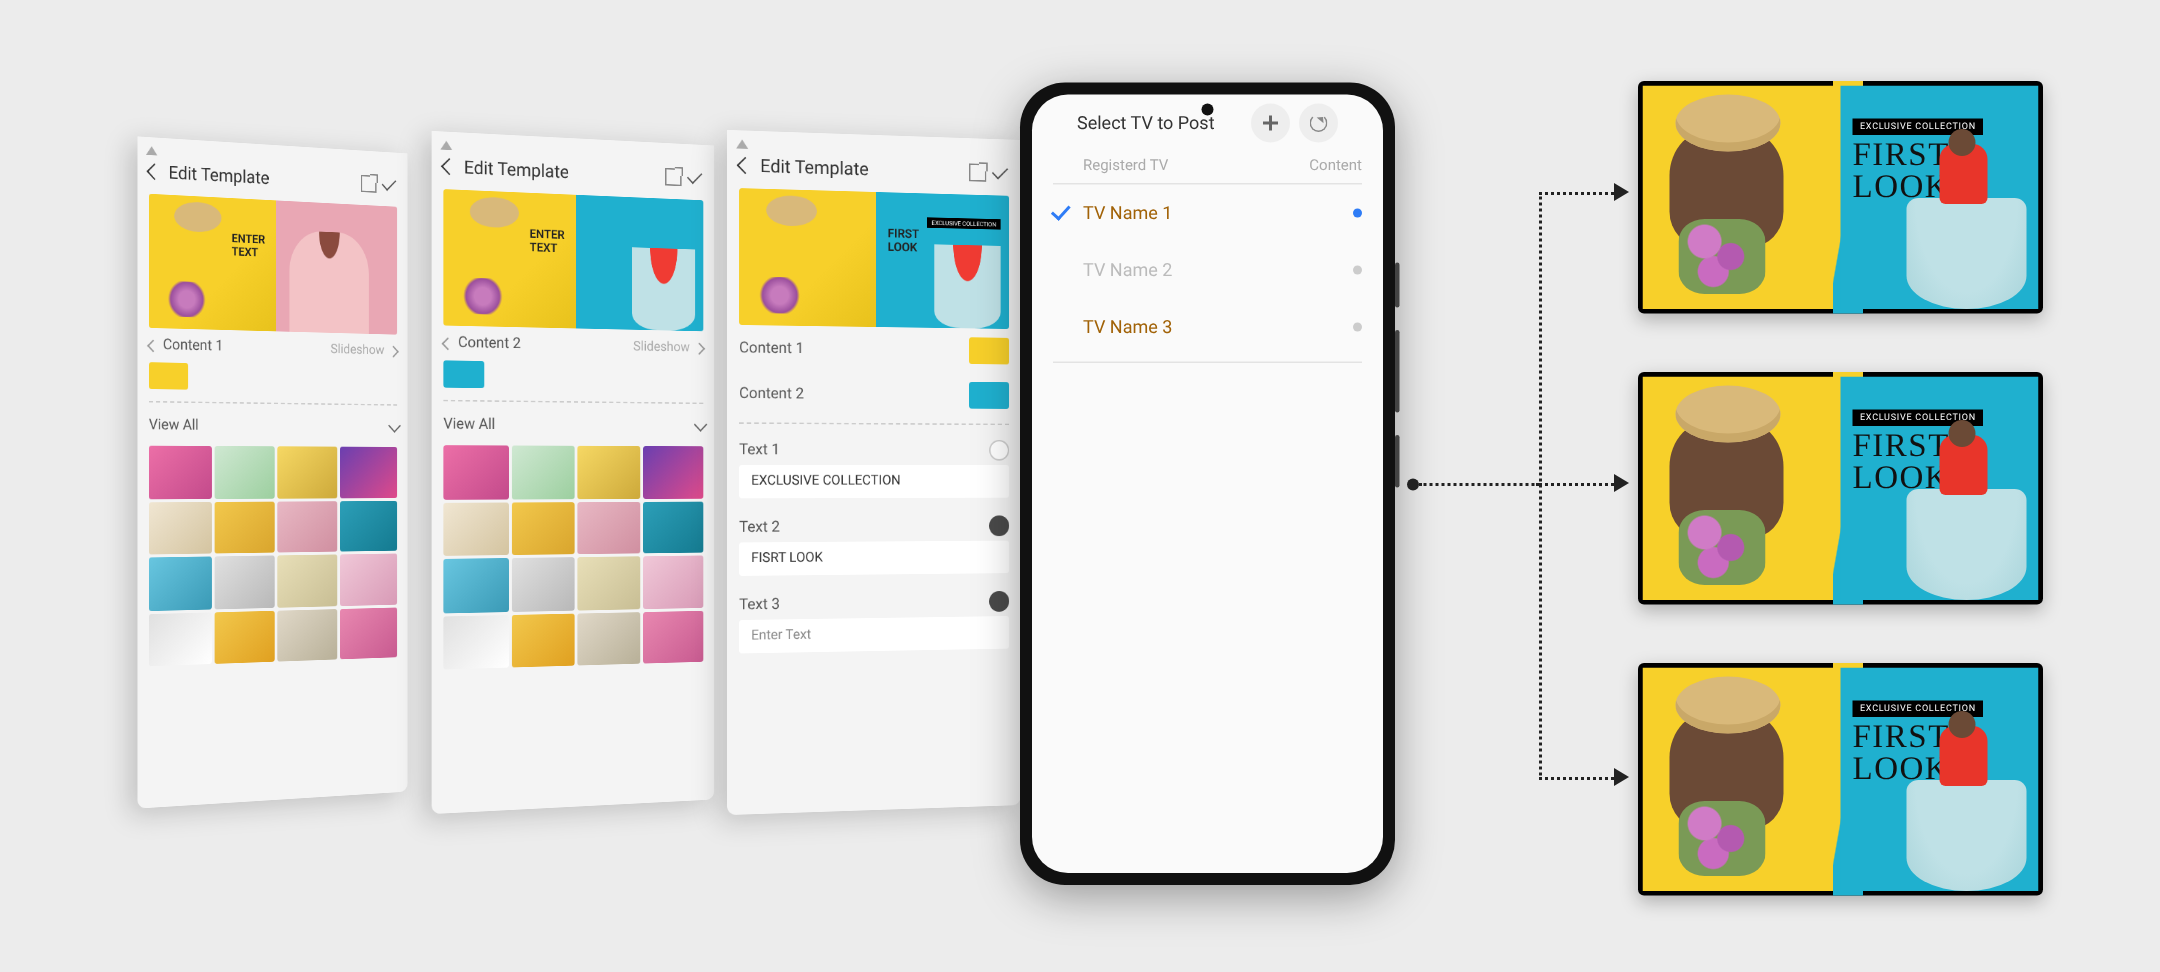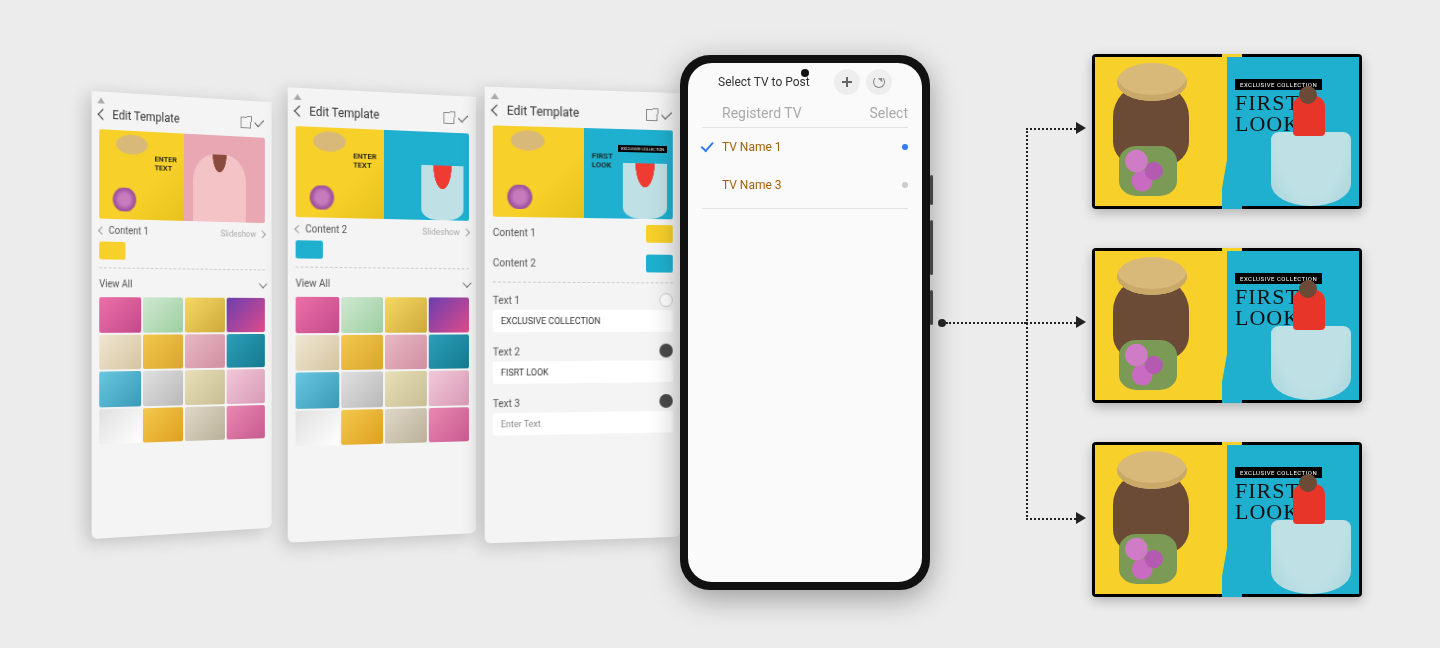--- a/index.html
+++ b/index.html
@@ -95,21 +95,21 @@
   .p-subhead{display:flex;align-items:center;padding:6px 30px;}
   .p-subhead .t{font-size:12px;color:#333;flex:1;}
   .p-circlebtn{width:26px;height:26px;border-radius:50%;background:#eee;display:flex;align-items:center;justify-content:center;margin-left:6px;}
   .plus{position:relative;width:10px;height:10px;}
   .plus:before,.plus:after{content:"";position:absolute;background:#666;}
   .plus:before{left:4px;top:0;width:2px;height:10px;}
   .plus:after{top:4px;left:0;height:2px;width:10px;}
   .refresh{width:12px;height:12px;border:1.6px solid #888;border-radius:50%;border-top-color:transparent;position:relative;}
   .refresh:after{content:"";position:absolute;top:-2px;right:-1px;border:3px solid transparent;border-bottom-color:#888;transform:rotate(40deg);}
 
-  .p-colhead{display:flex;padding:4px 14px 6px;font-size:14px;color:#aaa;}
+  .p-colhead{display:flex;padding:4px 14px 6px;font-size:10px;color:#aaa;}
   .p-colhead .a{flex:1;padding-left:20px;}
   .p-divider{height:1px;background:#e3e3e3;margin:0 14px;}
 
   .p-item{display:flex;align-items:center;padding:12px 14px;font-size:12px;}
   .p-item .check{width:12px;height:7px;border-left:2px solid #2e7cf6;border-bottom:2px solid #2e7cf6;transform:rotate(-48deg) translate(1px,-2px);margin-right:8px;}
   .p-item .check.blank{border-color:transparent;}
   .p-item .name{flex:1;color:#a16207;}
   .p-item .name.dim{color:#bbb;}
   .p-item .dot{width:6px;height:6px;border-radius:50%;background:#ccc;}
   .p-item .dot.on{background:#2e7cf6;}
@@ -311,29 +311,34 @@
       <span class="t">Select TV to Post</span>
       <span class="p-circlebtn">
           <span class="plus"></span>
         </span>
       <span class="p-circlebtn">
           <span class="refresh"></span>
         </span>
     </div>
     <div class="p-colhead">
       <span class="a">Registerd TV</span>
-      <span>Select</span>
+      <span>Content</span>
     </div>
     <div class="p-divider"></div>
 
     <div id="tv-list">
         <div class="p-item">
           <span class="check"></span>
           <span class="name">TV Name 1</span>
           <span class="dot on"></span>
+        </div>
+        <div class="p-item">
+          <span class="check blank"></span>
+          <span class="name dim">TV Name 2</span>
+          <span class="dot"></span>
         </div>
         <div class="p-item">
           <span class="check blank"></span>
           <span class="name">TV Name 3</span>
           <span class="dot"></span>
         </div>
       </div>
 
     <div class="p-divider" style="margin-top:4px;"></div>
 

